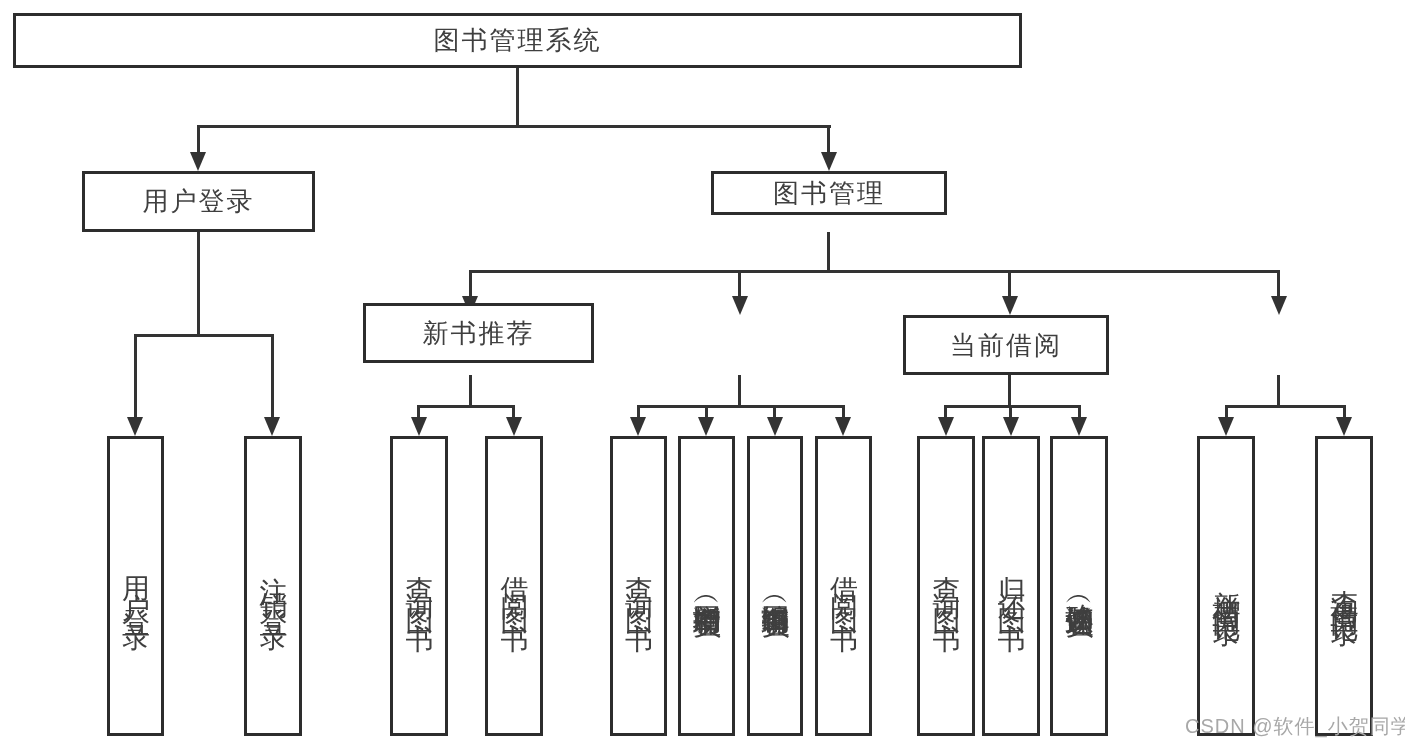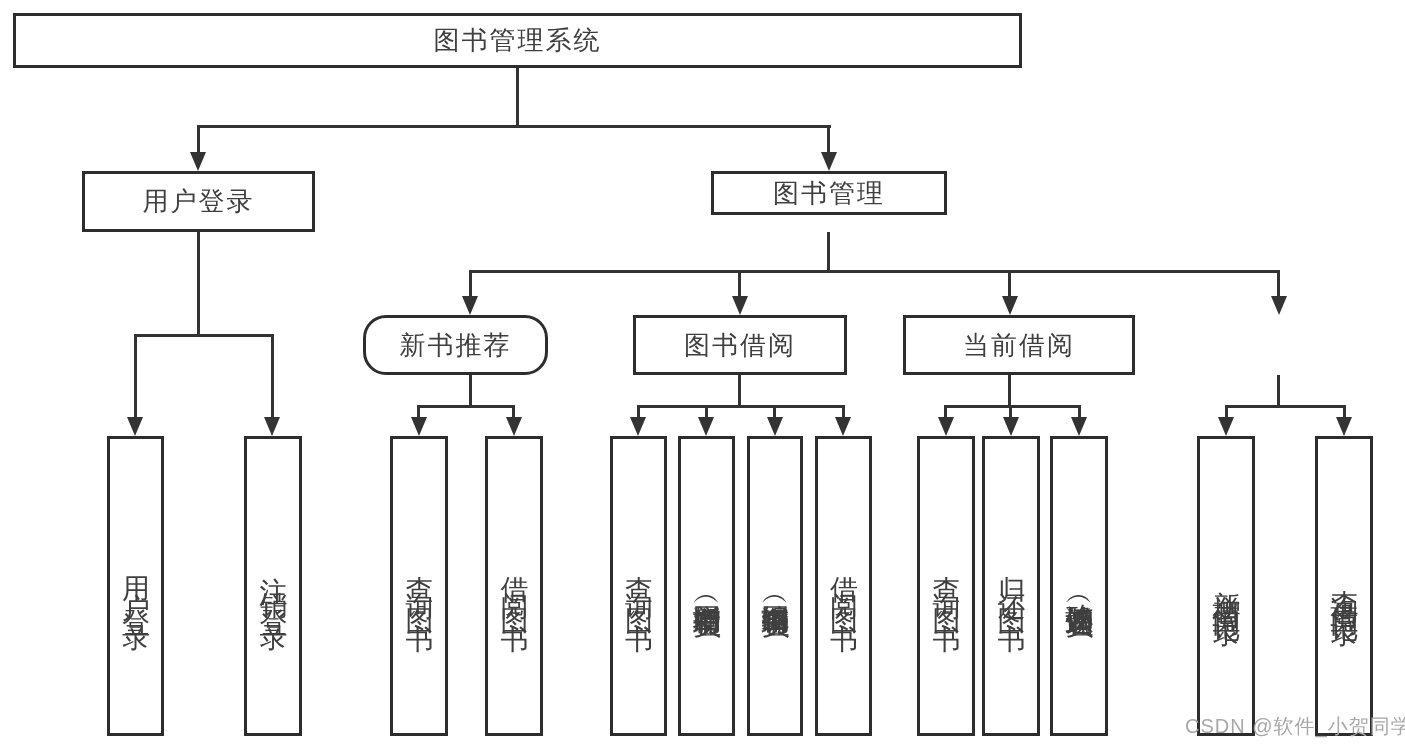--- a/index.html
+++ b/index.html
@@ -120,25 +120,24 @@
   <div class="vline" style="left:1343px; top:405px; height:14px;"></div>
   <div class="arrowhead" style="left:1218px; top:417px;"></div>
   <div class="arrowhead" style="left:1336px; top:417px;"></div>
 
   <div class="node h-node" style="left:13px; top:13px; width:1009px; height:55px;">图书管理系统</div>
 
   <div class="node h-node" style="left:82px; top:171px; width:233px; height:61px;">用户登录</div>
 
   <div class="node h-node" style="left:711px; top:171px; width:236px; height:44px;">图书管理</div>
 
-  <div class="node h-node" style="left:363px; top:315px; width:185px; height:60px;border-radius:23px;">新书推荐</div>
+  <div class="node h-node" style="left:363px; top:303px; width:231px; height:60px;">新书推荐</div>
 
-  <div class="node h-node" style="left:633px; top:315px; width:214px; height:60px;">图书借阅</div>
 
-  <div class="node h-node" style="left:903px; top:315px; width:232px; height:60px;">当前借阅</div>
+  <div class="node h-node" style="left:903px; top:315px; width:206px; height:60px;">当前借阅</div>
 
 
   <div class="node v-node sp-lg" style="left:107px; top:436px; width:57px; height:300px;">用户登录</div>
 
   <div class="node v-node sp-lg" style="left:244px; top:436px; width:58px; height:300px;">注销登录</div>
 
   <div class="node v-node sp-lg" style="left:390px; top:436px; width:58px; height:300px;">查询图书</div>
 
   <div class="node v-node sp-lg" style="left:485px; top:436px; width:58px; height:300px;">借阅图书</div>
 

